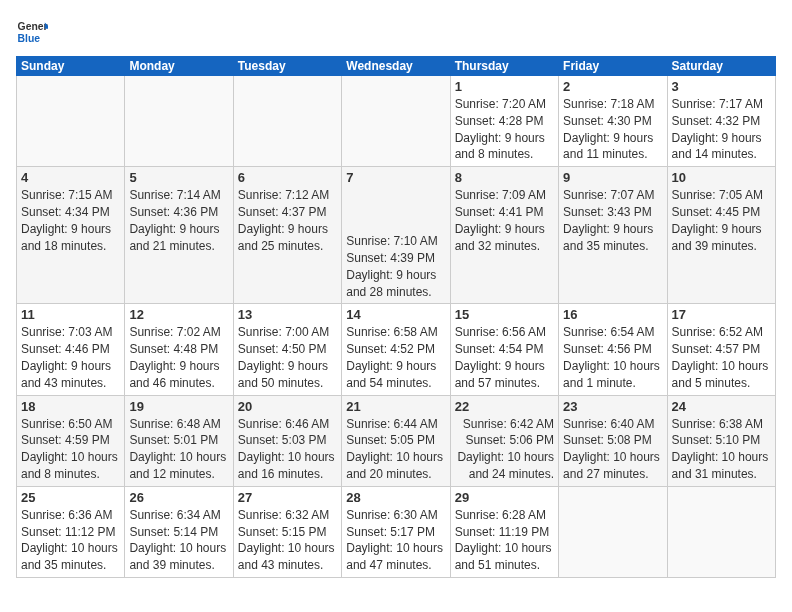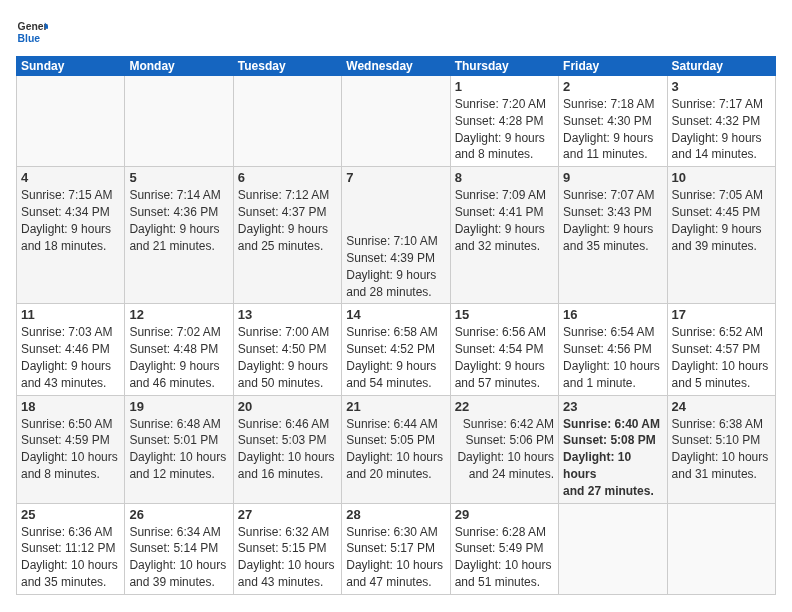--- a/index.html
+++ b/index.html
@@ -270,21 +270,21 @@
         </td>
         <td class="row-alt">
           <span class="day-num">22</span>
           <div class="day-info" style="white-space: pre-line; text-align: right;">Sunrise: 6:42 AM
 Sunset: 5:06 PM
 Daylight: 10 hours
 and 24 minutes.</div>
         </td>
         <td class="row-alt">
           <span class="day-num">23</span>
-          <div class="day-info" style="white-space: pre-line; font-weight: bold;">Sunrise: 6:40 AM
+          <div class="day-info" style="white-space: pre-line;">Sunrise: 6:40 AM
 Sunset: 5:08 PM
 Daylight: 10 hours
 and 27 minutes.</div>
         </td>
         <td class="row-alt">
           <span class="day-num">24</span>
           <div class="day-info" style="white-space: pre-line;">Sunrise: 6:38 AM
 Sunset: 5:10 PM
 Daylight: 10 hours
 and 31 minutes.</div>
@@ -315,21 +315,21 @@
         <td class="row-white">
           <span class="day-num">28</span>
           <div class="day-info" style="white-space: pre-line;">Sunrise: 6:30 AM
 Sunset: 5:17 PM
 Daylight: 10 hours
 and 47 minutes.</div>
         </td>
         <td class="row-white">
           <span class="day-num">29</span>
           <div class="day-info" style="white-space: pre-line;">Sunrise: 6:28 AM
-Sunset: 5:49 PM
+Sunset: 11:19 PM
 Daylight: 10 hours
 and 51 minutes.</div>
         </td>
         <td class="empty"></td>
         <td class="empty"></td>
       </tr>
     </tbody>
 </table>
 
 </body></html>

